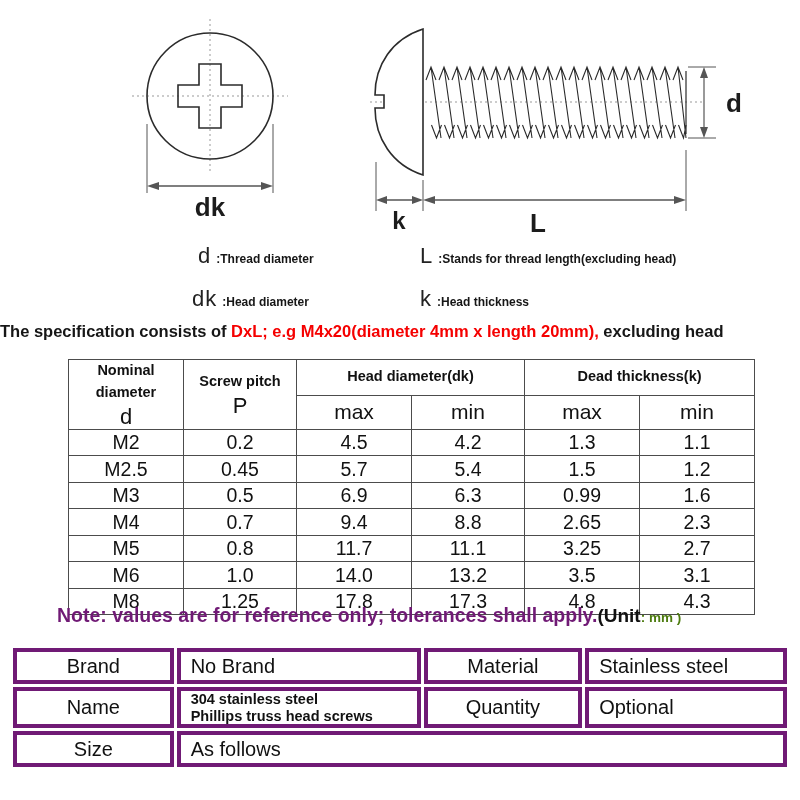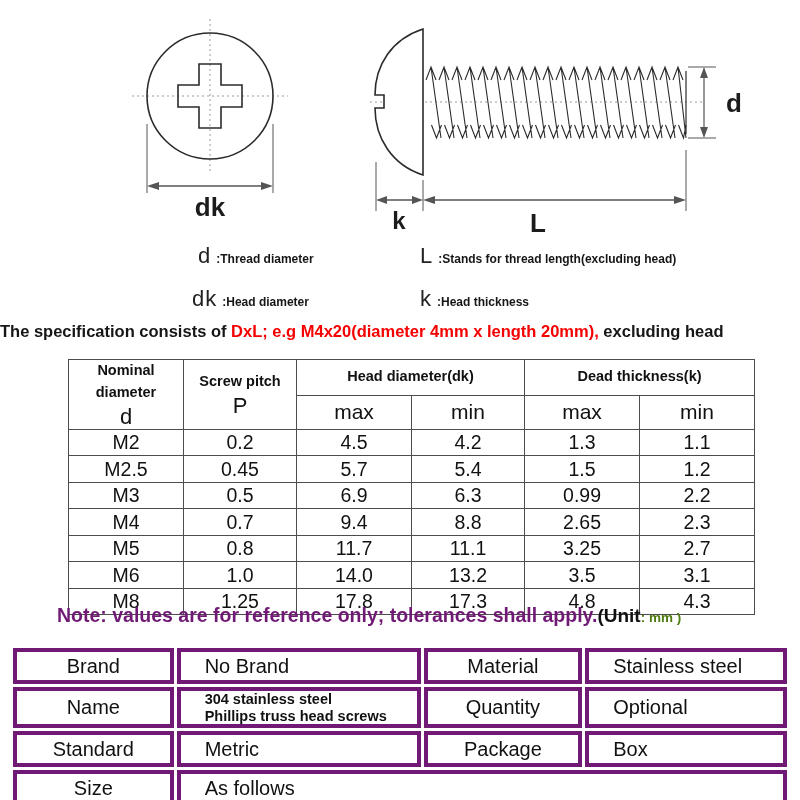--- a/index.html
+++ b/index.html
@@ -36,21 +36,21 @@
   .note-line { position:absolute; left:57px; top:604px; white-space:nowrap; }
   .note-red { color:#701a75; font-size:19.5px; font-weight:600; }
   .note-unit-a { color:#111; font-size:19px; font-weight:600; }
   .note-unit-b { color:#4d7c0f; font-size:13.5px; font-weight:600; }
 
   
   table.info { position:absolute; left:10px; top:645px; width:780px;
     border-collapse:separate; border-spacing:3px; table-layout:fixed; }
   table.info td { border:4px solid #701a75; background:#fff; vertical-align:middle; }
   table.info td.lbl { text-align:center; font-size:20px; height:28px; }
-  table.info td.val { text-align:left; font-size:20px; padding-left:24px; height:36px; }
+  table.info td.val { text-align:left; font-size:20px; padding-left:10px; height:36px; }
   table.info td.val .two-line { font-size:14.5px; line-height:1.15; font-weight:700; }
 </style>
 </head>
 <body>
 
 <div class="page">
 
   <svg class="svg-abs" style="left:60px; top:10px;" width="330" height="230" viewBox="0 0 330 230">
 
     <line x1="72" y1="86" x2="228" y2="86" stroke="#999" stroke-width="1" stroke-dasharray="2,3"></line>
@@ -160,21 +160,21 @@
           <td>5.4</td>
           <td>1.5</td>
           <td>1.2</td>
         </tr>
         <tr class="drow">
           <td>M3</td>
           <td>0.5</td>
           <td>6.9</td>
           <td>6.3</td>
           <td>0.99</td>
-          <td>2.2</td>
+          <td>1.6</td>
         </tr>
         <tr class="drow">
           <td>M4</td>
           <td>0.7</td>
           <td>9.4</td>
           <td>8.8</td>
           <td>2.65</td>
           <td>2.3</td>
         </tr>
         <tr class="drow">
@@ -223,25 +223,19 @@
       <tr>
         <td class="lbl">Name</td>
         <td class="val">
           <div class="two-line">304 stainless steel</div>
           <div class="two-line">Phillips truss head screws</div>
         </td>
         <td class="lbl">Quantity</td>
         <td class="val">Optional</td>
       </tr>
       <tr>
-        <td class="lbl">Standard</td>
-        <td class="val">Metric</td>
-        <td class="lbl">Package</td>
-        <td class="val">Box</td>
-      </tr>
-      <tr>
         <td class="lbl">Size</td>
         <td class="val" colspan="3">As follows</td>
       </tr>
     </tbody>
   </table>
 
 </div>
 
 </body></html>

